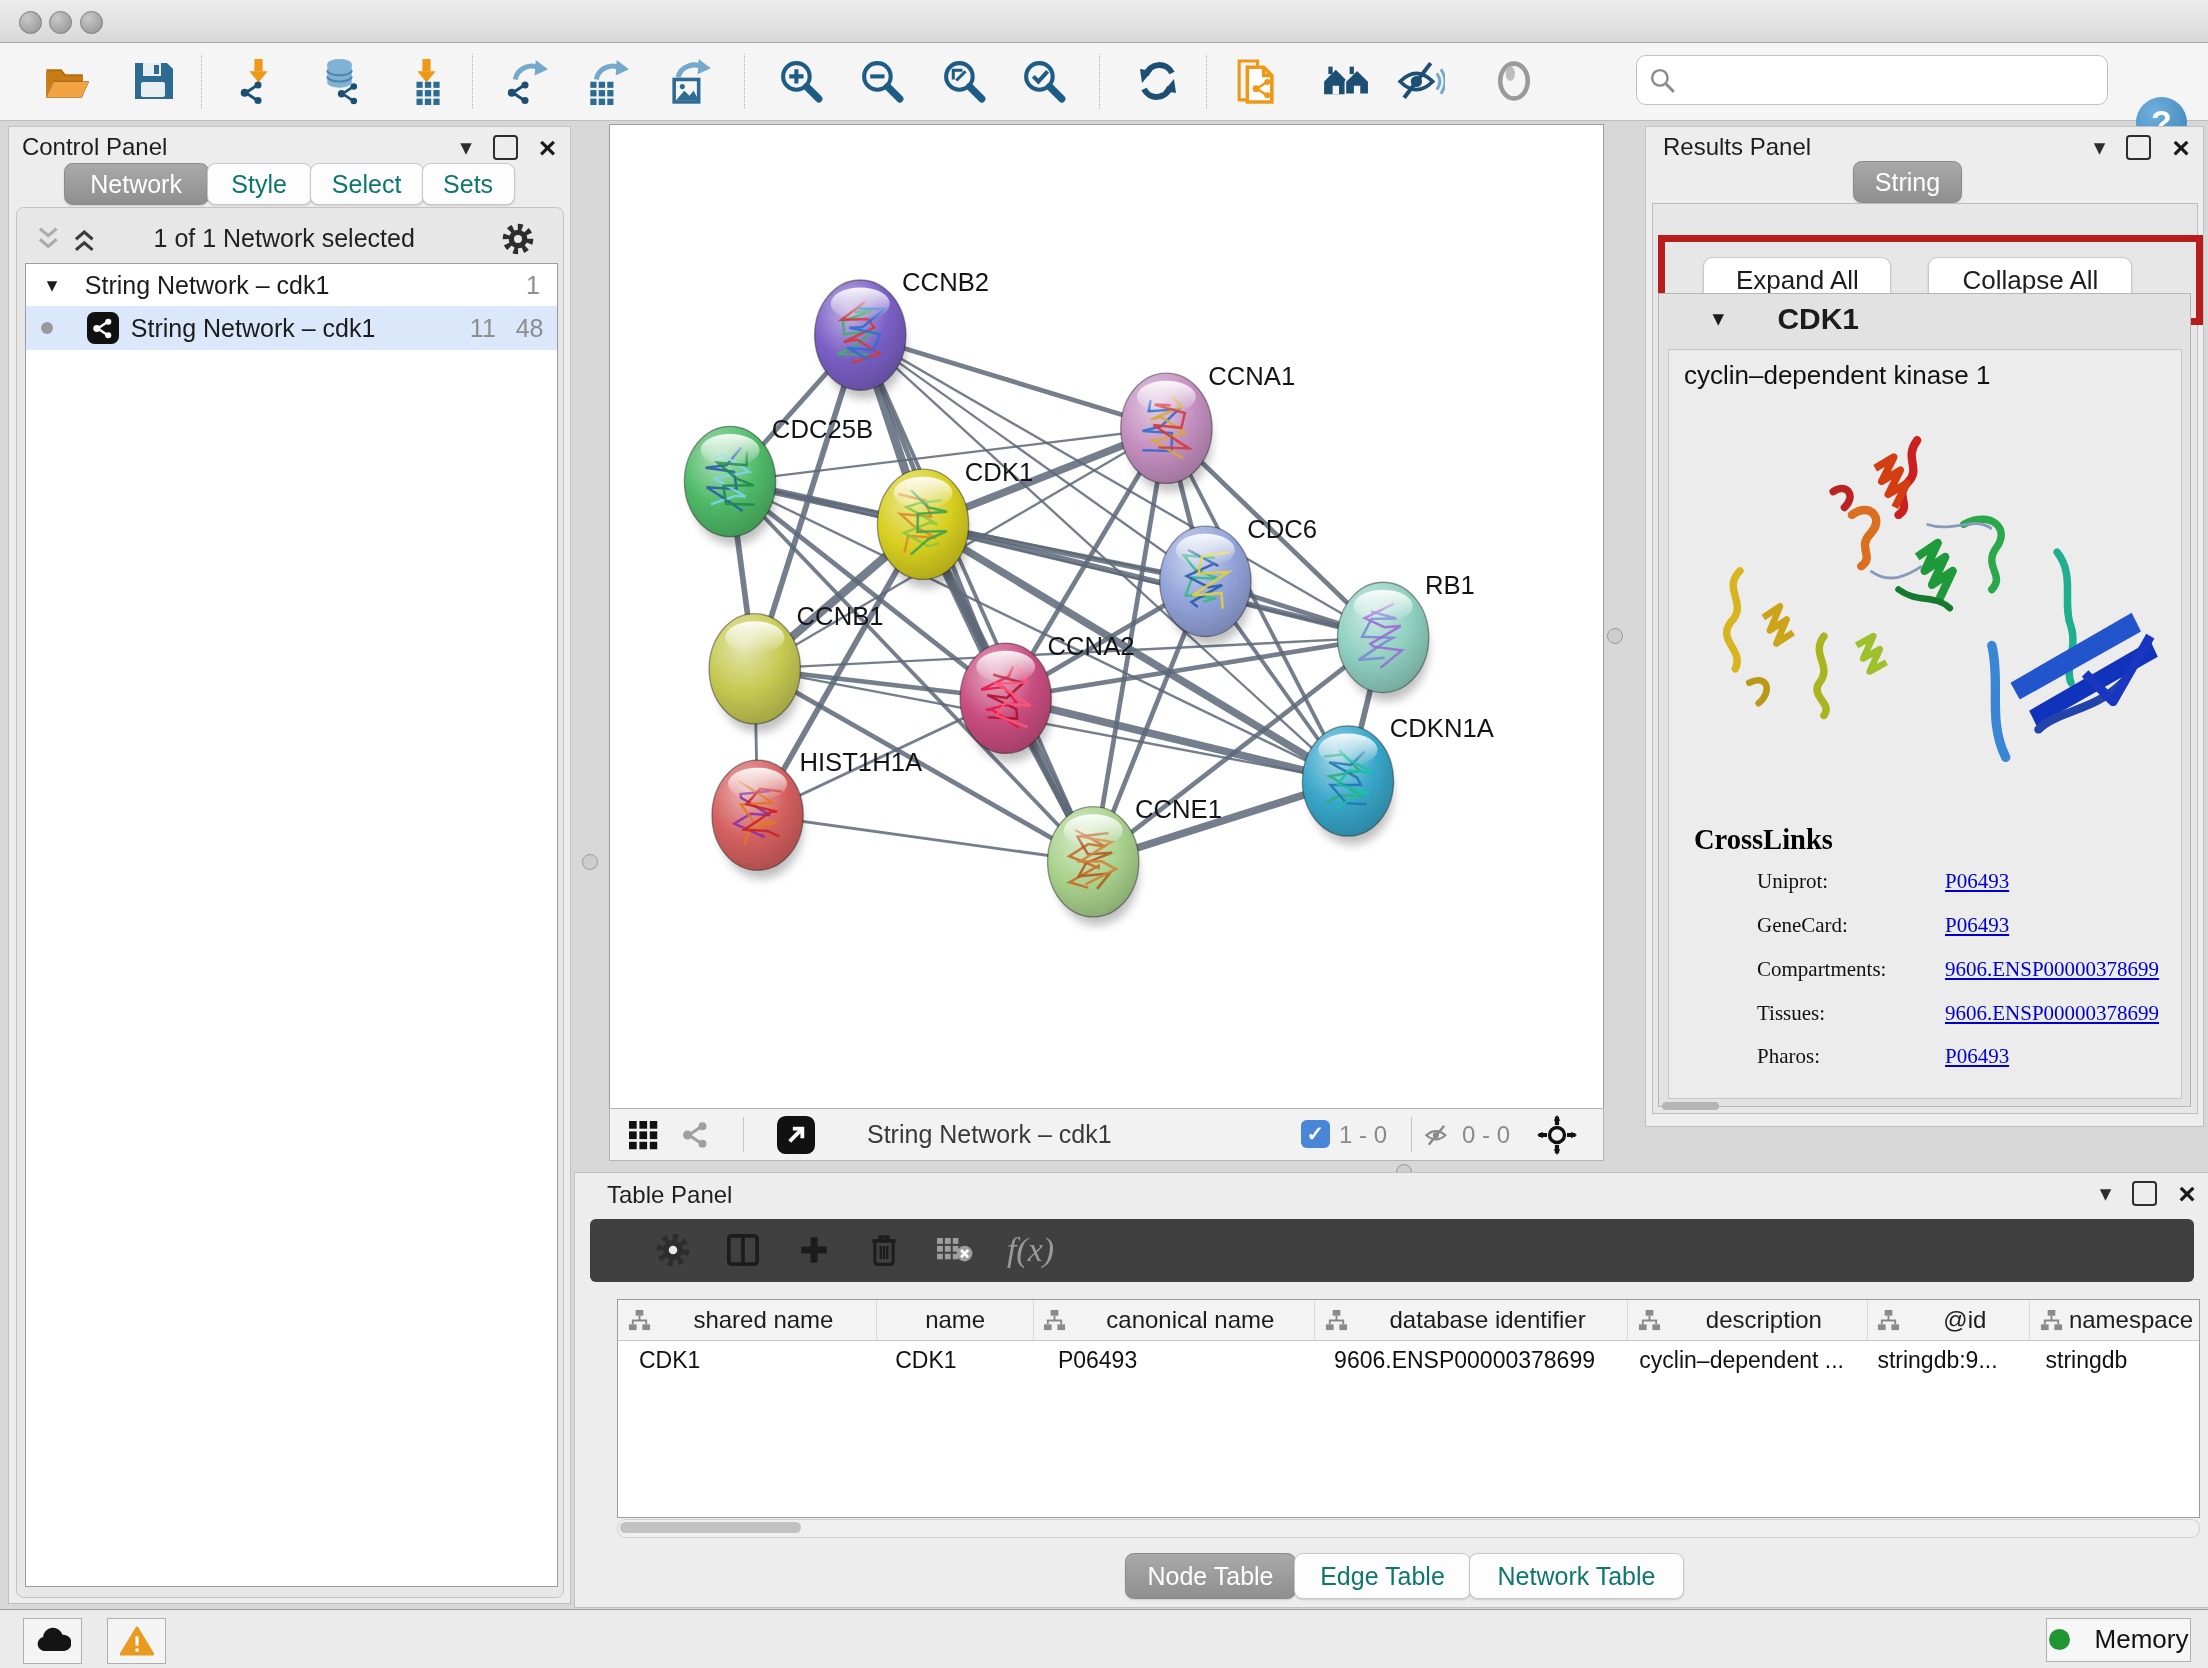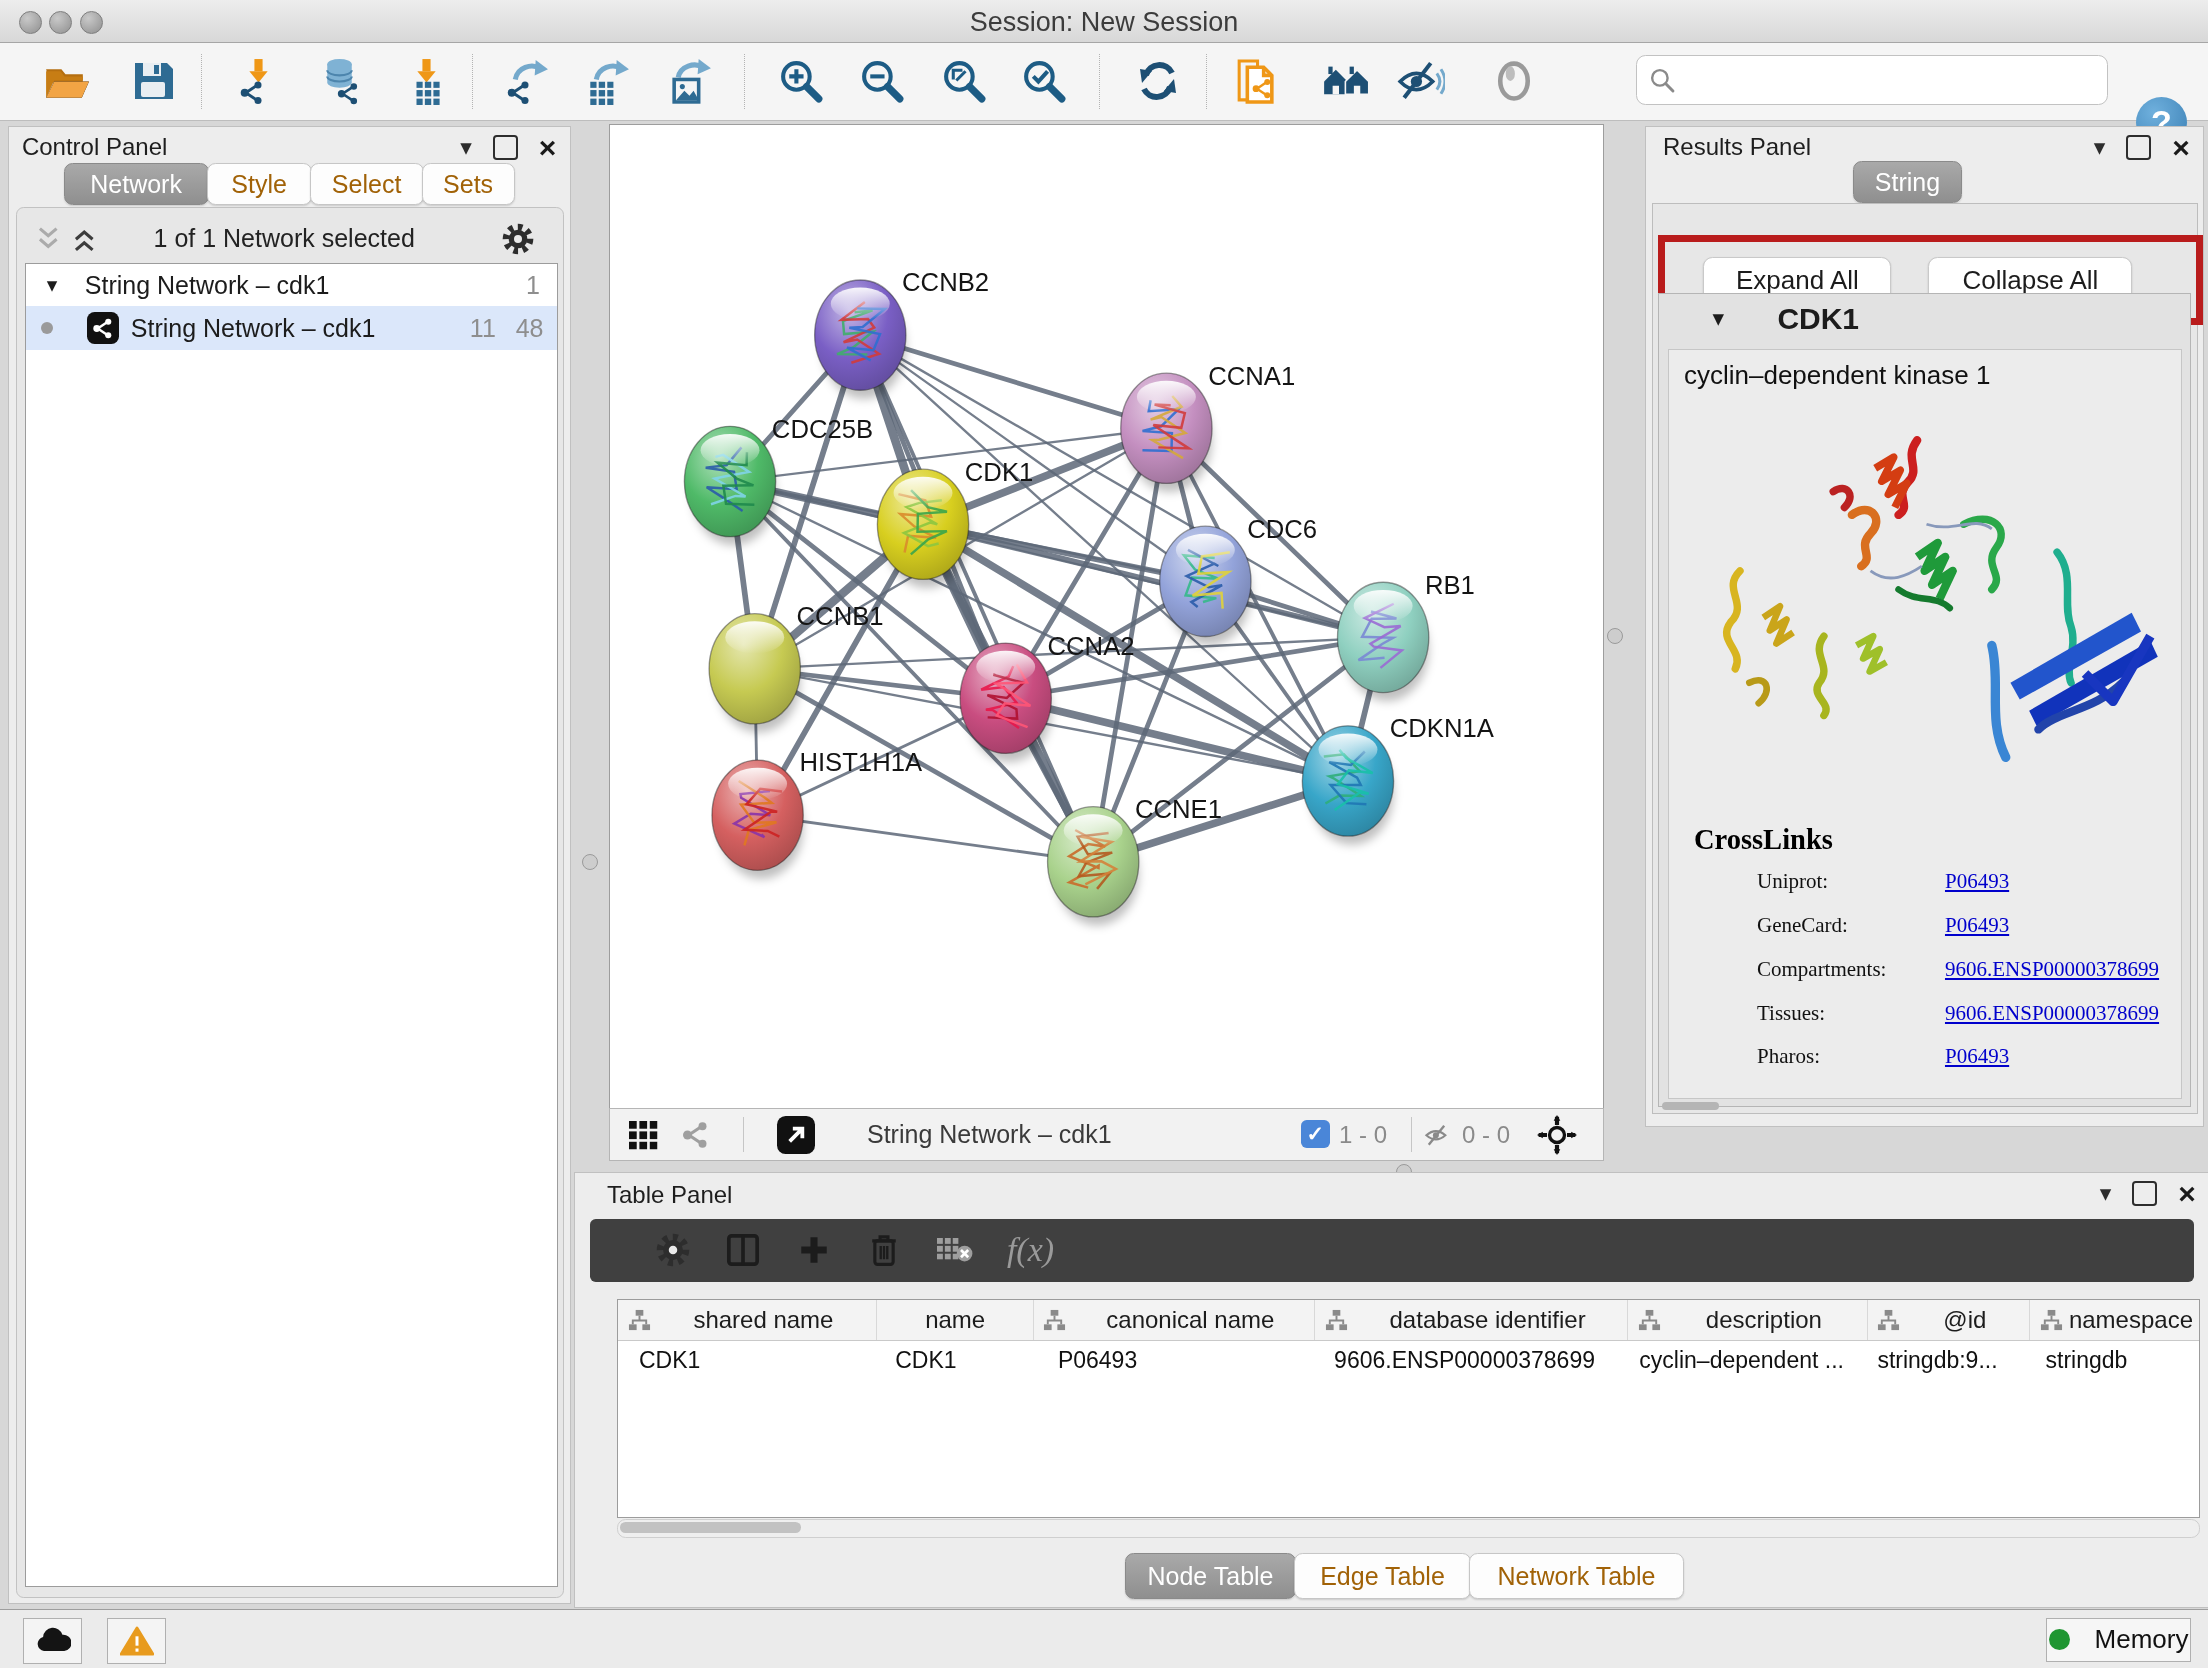--- a/index.html
+++ b/index.html
@@ -27,21 +27,21 @@
     background:radial-gradient(circle at 35% 30%,#6fb0dd,#3a7fb4);color:#fff;font-size:34px;
     font-weight:bold;display:flex;align-items:center;justify-content:center;}
   
   .panel{position:absolute;background:#ededed;border:1px solid #c0c0c0;}
   .panel-title{position:absolute;font-size:24px;color:#1e1e1e;}
   .pctrl{position:absolute;top:5.7px;display:flex;align-items:center;gap:21px;}
   .pctrl .tri{font-size:23px;color:#2d2d2d;line-height:1;}
   .pctrl .box{width:21px;height:21px;border:2.9px solid #2d2d2d;border-radius:3.8px;}
   .pctrl .xx{font-size:30px;font-weight:900;color:#1a1a1a;line-height:1;}
   .tabbtn{position:absolute;height:40px;border:1px solid #c6c6c6;background:#fdfdfd;
-    color:#a16207;font-size:25px;display:flex;align-items:center;justify-content:center;
+    color:#0f766e;font-size:25px;display:flex;align-items:center;justify-content:center;
     border-radius:8.6px;box-shadow:0 1px 1.9px rgba(0,0,0,.15);}
   .tabbtn.active{background:linear-gradient(#a9a9a9,#8f8f8f);color:#fff;border-color:#8a8a8a;}
   
   .cp-body{position:absolute;left:7.6px;top:80px;width:546px;height:1389px;
     background:#e7e7e7;border:1px solid #c2c2c2;border-radius:7.6px;}
   .cp-selrow{position:absolute;left:0;right:12px;top:9.5px;height:42px;}
   .cp-list{position:absolute;left:7.6px;top:55px;width:531px;height:1322px;
     background:#fff;border:1px solid #9c9c9c;overflow:hidden;}
   .tree-row{position:relative;height:42px;font-size:25px;display:flex;align-items:center;}
   .tree-row.sel{background:#dbe7fa;height:44px;}
@@ -141,21 +141,20 @@
         <circle cx="19" cy="19" r="13" fill="none" stroke="currentColor" stroke-width="4"></circle>
         <line x1="29" y1="29" x2="41" y2="41" stroke="currentColor" stroke-width="7" stroke-linecap="round"></line>
       </symbol>
     </defs>
   </svg>
 
   <div class="titlebar">
     <div class="tl" style="left:19px"></div>
     <div class="tl" style="left:49px"></div>
     <div class="tl" style="left:80px"></div>
-    <div class="win-title">Session: New Session</div>
   </div>
 
   <div class="toolbar">
     <div class="tbtn" style="left:38px">
       <svg class="ic" width="49" height="49" viewBox="0 0 48 48">
         <path d="M4 12h15l4 5h17v8H8z" fill="#b56f10"></path>
         <path d="M4 40V14h14l4 5h18v4H12L4 40z" fill="#c77d14"></path>
         <path d="M12 24h34l-7 16H4z" fill="#f2a câ44"></path>
         <path d="M12 24h34l-7 16H4z" fill="#f2a444"></path>
       </svg>

